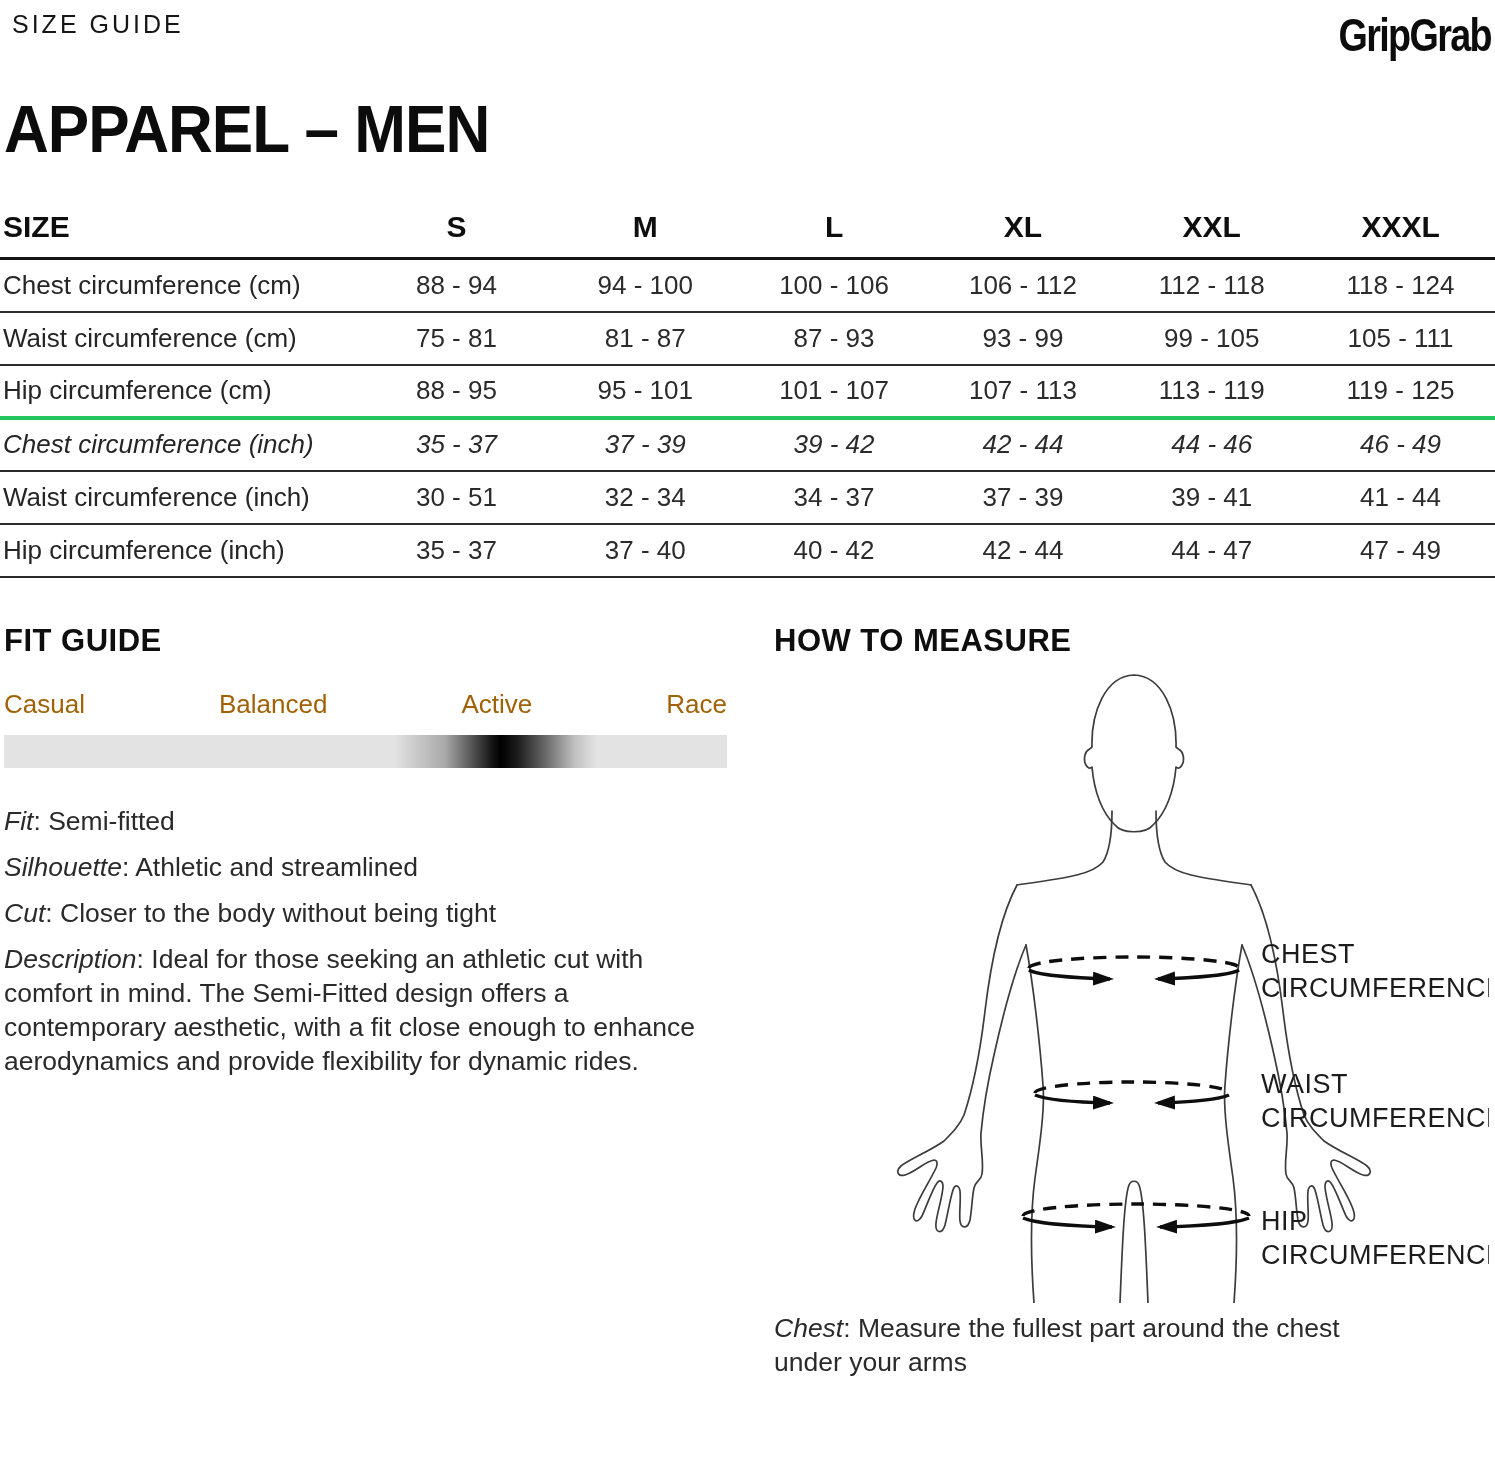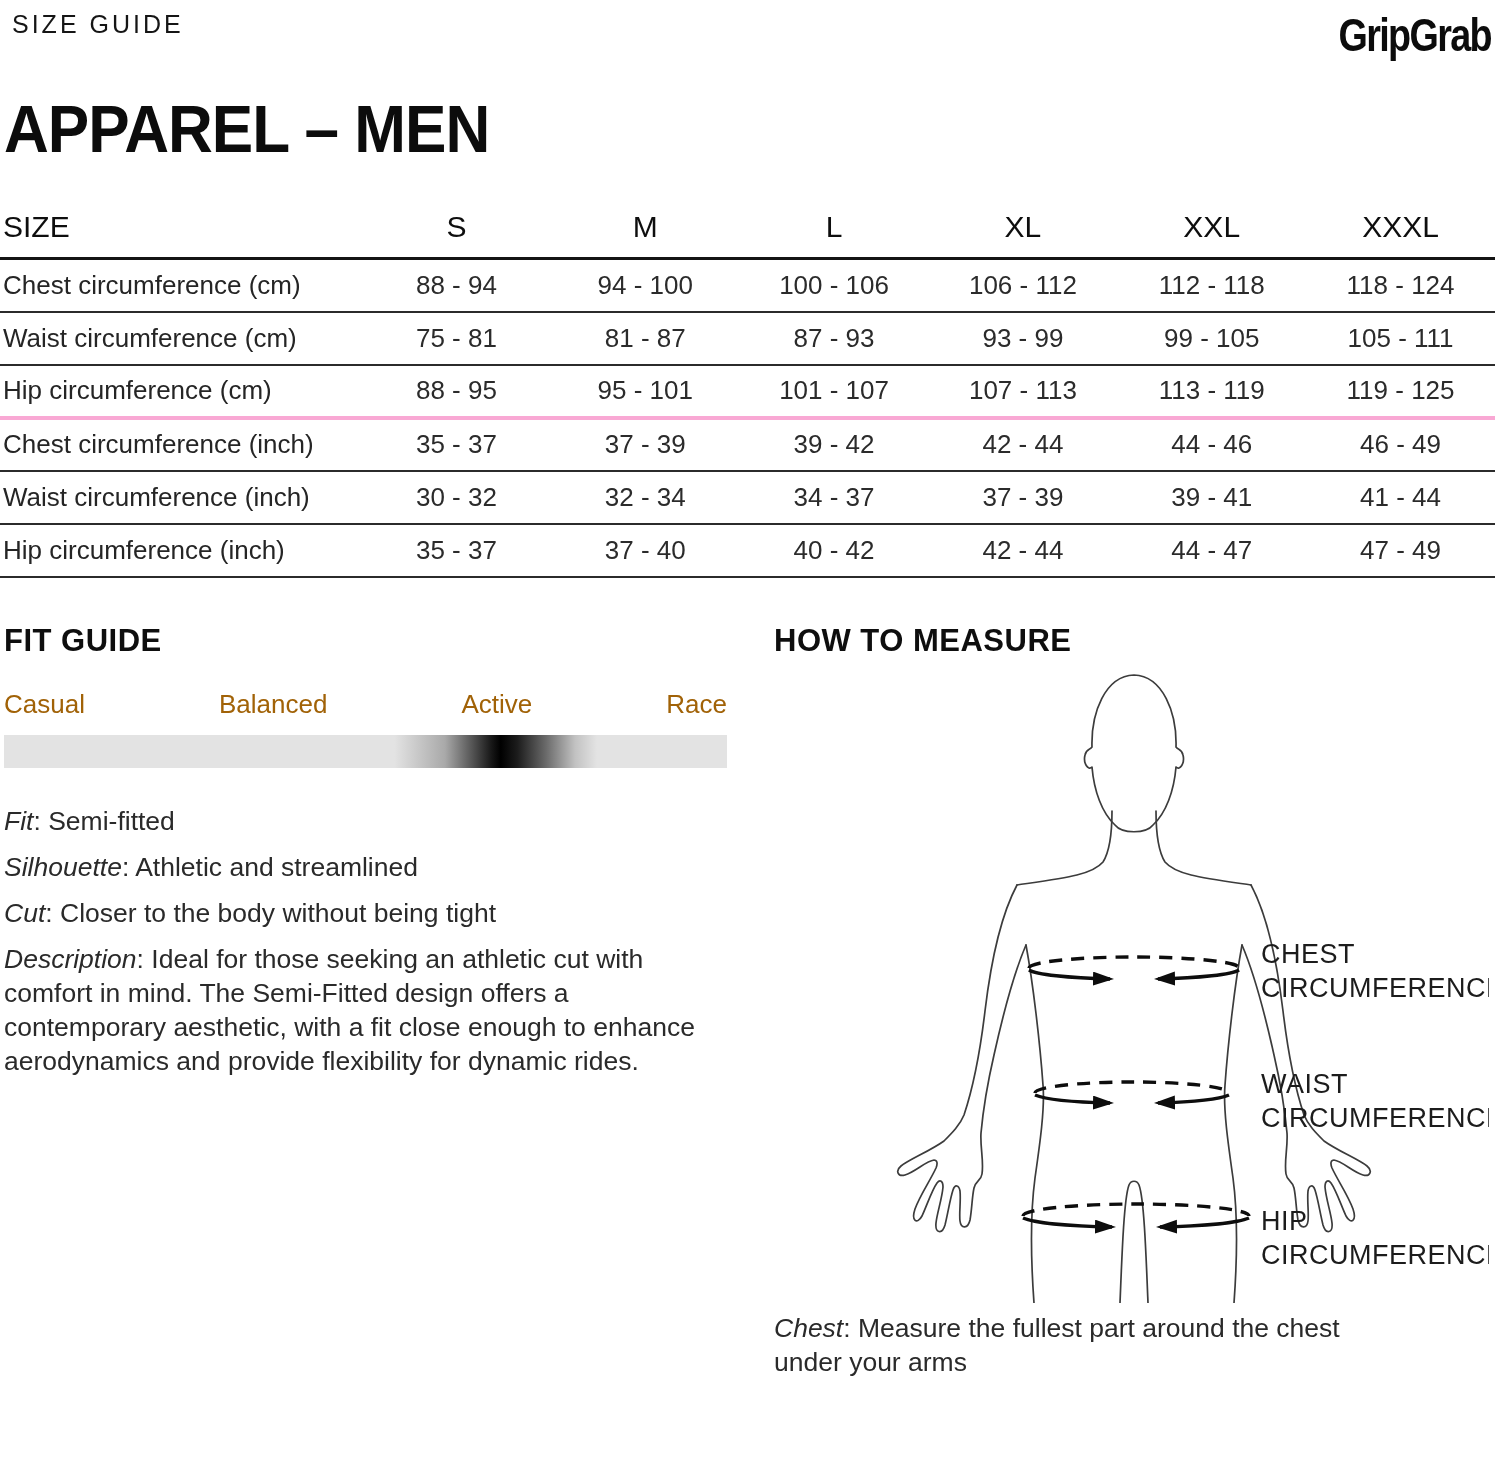--- a/index.html
+++ b/index.html
@@ -35,27 +35,27 @@
     white-space: nowrap;
   }
 
   
   table.size-table {
     width: 100%; border-collapse: collapse; margin-top: 48px;
     table-layout: fixed;
   }
   table.size-table col.label-col { width: 362px; }
   table.size-table th {
-    font-size: 30px; font-weight: 400; color: #0e0e0e;
+    font-size: 30px; font-weight: 700; color: #0e0e0e;
     padding: 0 0 13px 0; text-align: center;
   }
   table.size-table th.row-head { text-align: left; padding-left: 3px; }
   table.size-table thead tr { border-bottom: 3px solid #141414; }
   table.size-table tbody tr { border-bottom: 2px solid #2b2b2b; }
-  table.size-table tbody tr.section-break { border-top: 4px solid #f9a8d4; }
+  table.size-table tbody tr.section-break { border-top: 4px solid #22c55e; font-style: italic; }
   table.size-table td {
     height: 53px; font-size: 26px; color: #2b2b2b;
     text-align: center; vertical-align: middle;
   }
   table.size-table td.row-label { text-align: left; padding-left: 3px; color: #252525; }
 
   
   .lower {
     display: flex; margin-top: 45px; padding-left: 4px;
   }
@@ -160,21 +160,21 @@
       <td class="row-label">Chest circumference (inch)</td>
       <td>35 - 37</td>
       <td>37 - 39</td>
       <td>39 - 42</td>
       <td>42 - 44</td>
       <td>44 - 46</td>
       <td>46 - 49</td>
     </tr>
     <tr>
       <td class="row-label">Waist circumference (inch)</td>
-      <td>30 - 32</td>
+      <td>30 - 51</td>
       <td>32 - 34</td>
       <td>34 - 37</td>
       <td>37 - 39</td>
       <td>39 - 41</td>
       <td>41 - 44</td>
     </tr>
     <tr>
       <td class="row-label">Hip circumference (inch)</td>
       <td>35 - 37</td>
       <td>37 - 40</td>

